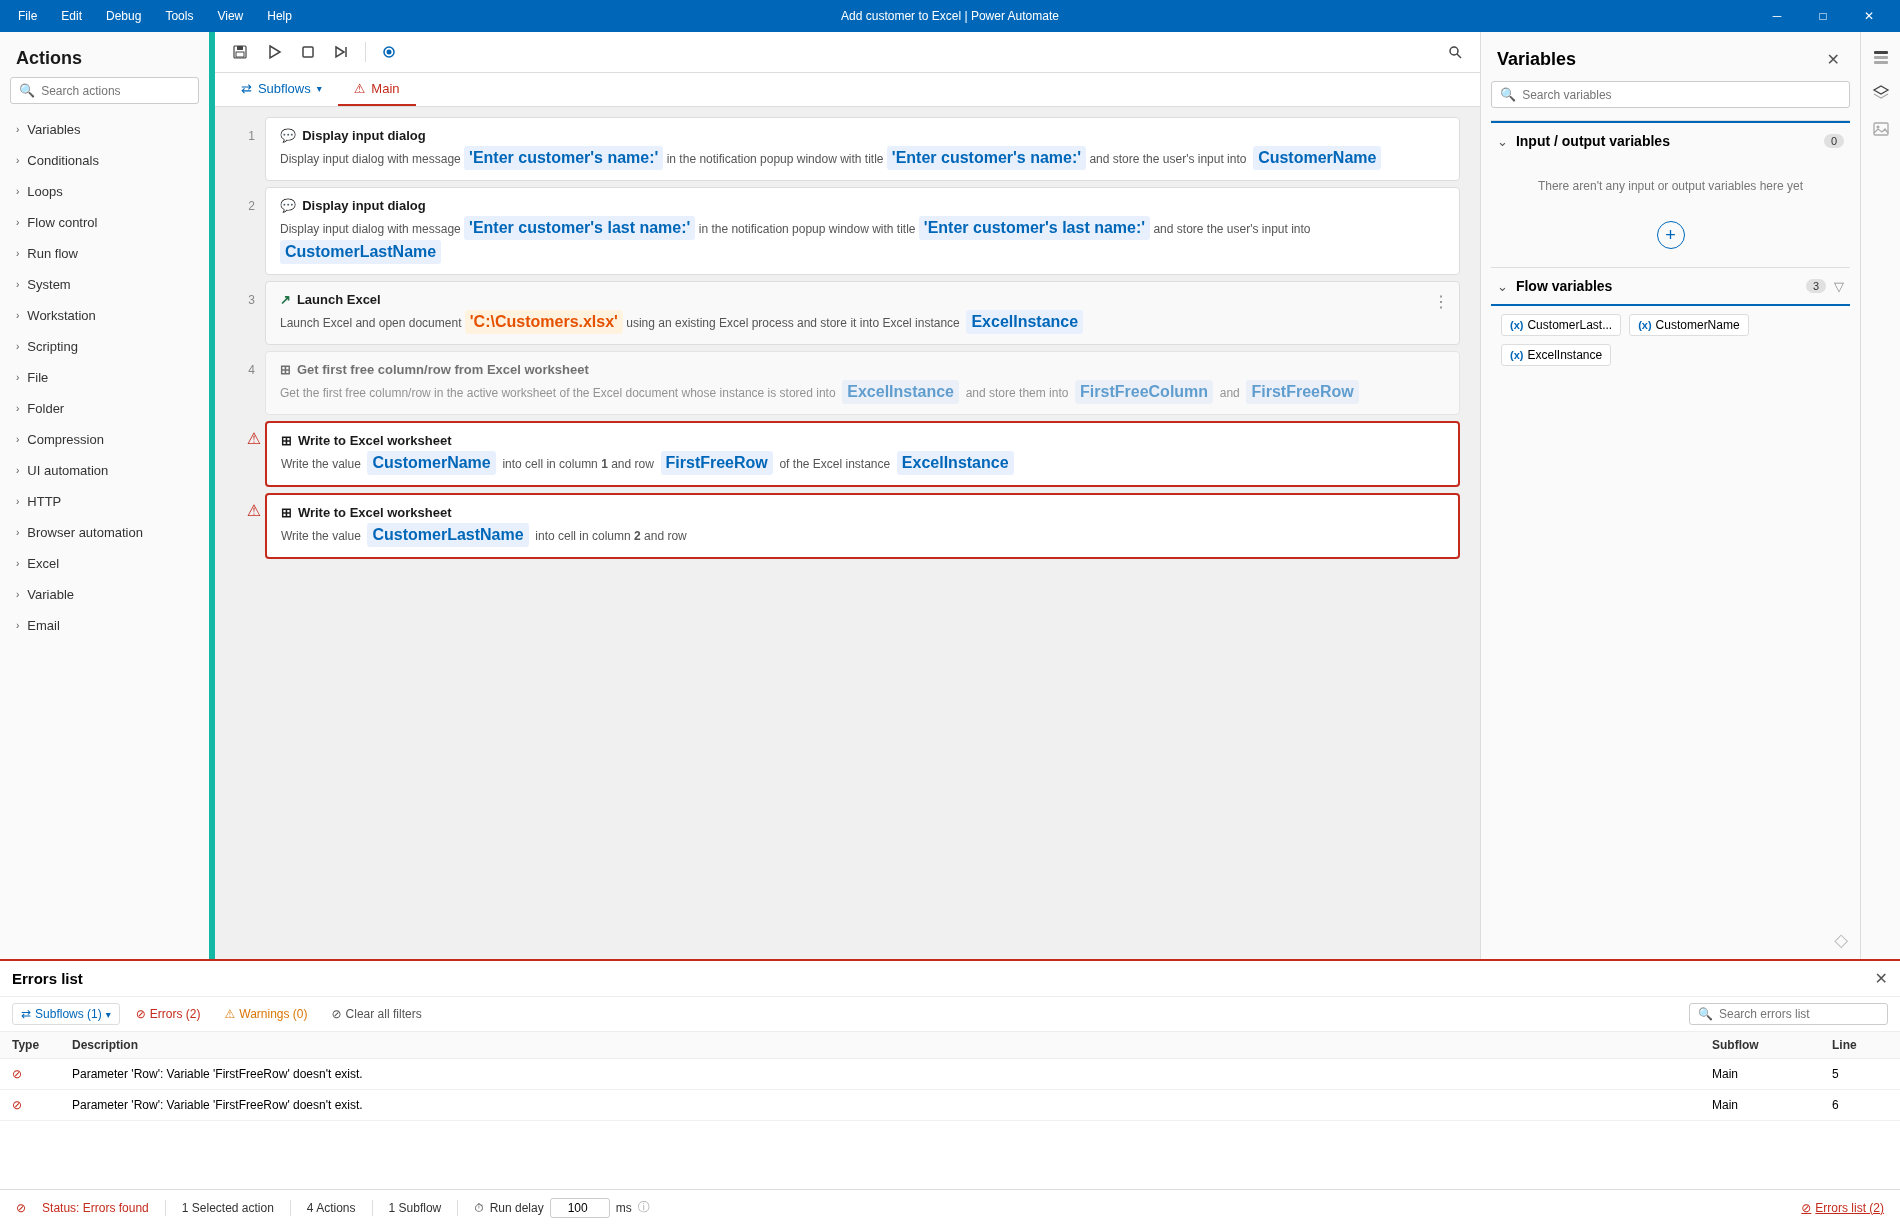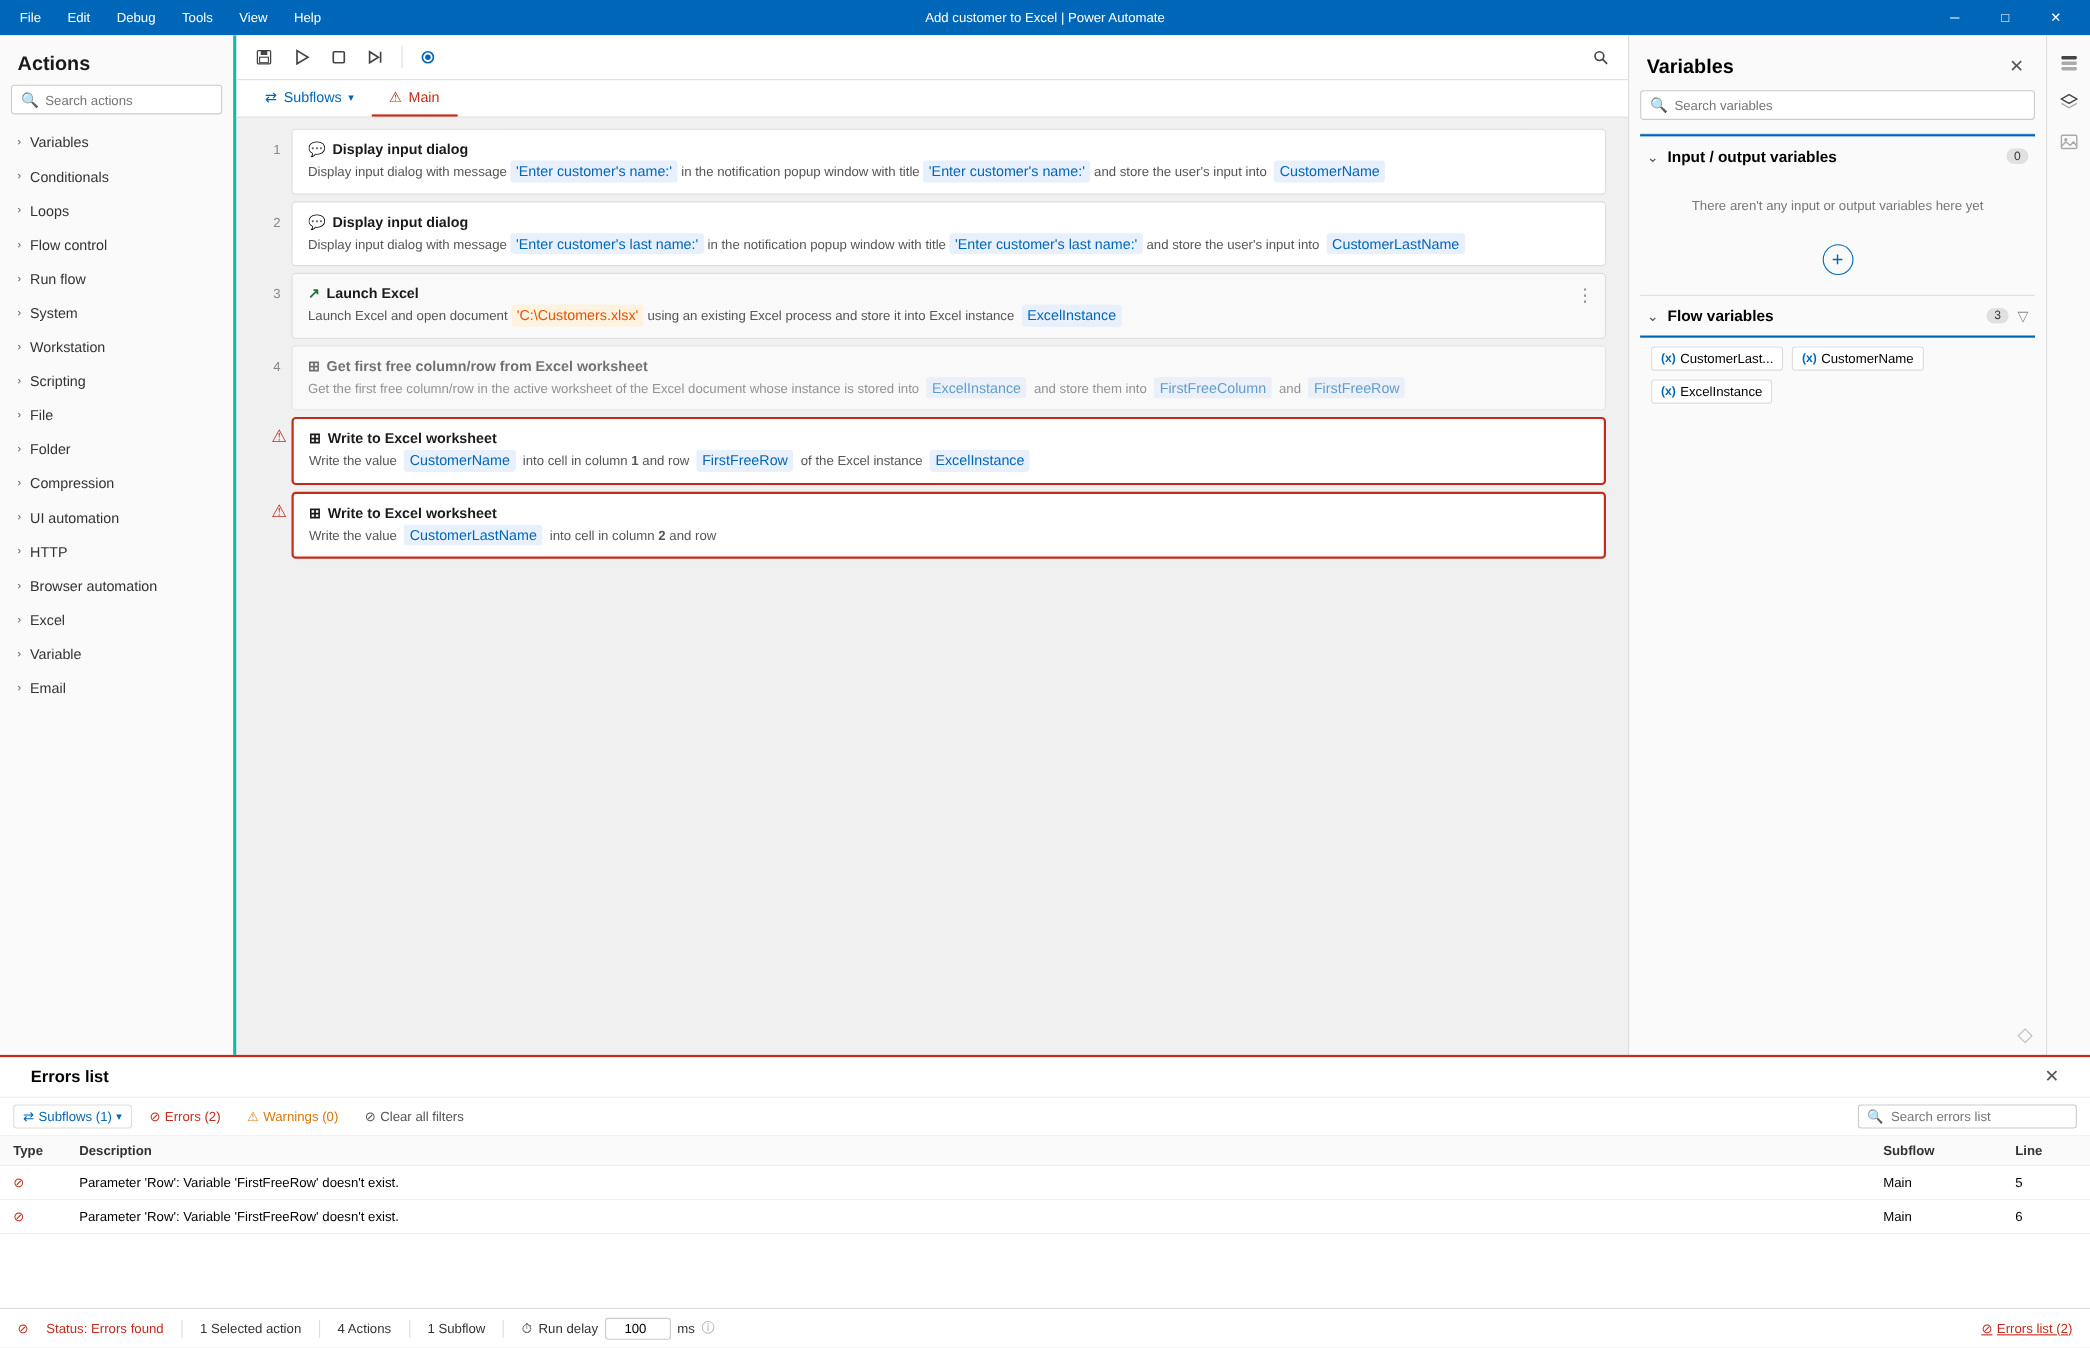--- a/index.html
+++ b/index.html
@@ -23,21 +23,21 @@
 
     
     .app-body { display: flex; flex-direction: column; height: calc(1225px - 32px); }
     .main-area { display: flex; flex: 1; overflow: hidden; }
 
     
     .actions-panel {
       width: 215px;
       min-width: 215px;
       background: #fafafa;
-      border-right: 3px solid #14b8a6;
+      border-right: 6px solid #14b8a6;
       display: flex;
       flex-direction: column;
     }
     .panel-header {
       padding: 16px 16px 8px 16px;
       font-size: 18px;
       font-weight: 600;
       color: #1a1a1a;
     }
     .search-box {
@@ -149,22 +149,22 @@
       margin-bottom: 3px;
       display: flex; align-items: center; gap: 6px;
     }
     .step-desc { font-size: 12px; color: #555; line-height: 1.5; }
     .step-tag {
       display: inline-block;
       background: #e8f0fe;
       color: #0067b8;
       border-radius: 3px;
       padding: 0 5px;
-      font-size: 13px;
-      font-weight: 400;
+      font-size: 16px;
+      font-weight: 700;
     }
     .step-tag.orange { background: #fff3e0; color: #e65100; text-align: right; }
     .step-more {
       position: absolute; right: 10px; top: 10px;
       color: #888; font-size: 16px; cursor: pointer;
     }
 
     
     .variables-panel {
       width: 380px;
@@ -225,21 +225,21 @@
 
     
     .errors-panel {
       background: white;
       border-top: 2px solid #c42b1c;
       height: 230px;
       display: flex;
       flex-direction: column;
     }
     .errors-header {
-      display: flex; align-items: center; padding: 8px 28px;
+      display: flex; align-items: center; padding: 8px 12px;
       border-bottom: 1px solid #eee; gap: 8px;
     }
     .errors-title { font-size: 15px; font-weight: 600; flex: 0 0 auto; }
     .errors-close { margin-left: auto; cursor: pointer; font-size: 16px; color: #555; }
     .errors-toolbar {
       display: flex; align-items: center; padding: 6px 12px;
       border-bottom: 1px solid #eee; gap: 8px;
     }
     .err-badge {
       display: flex; align-items: center; gap: 4px;

